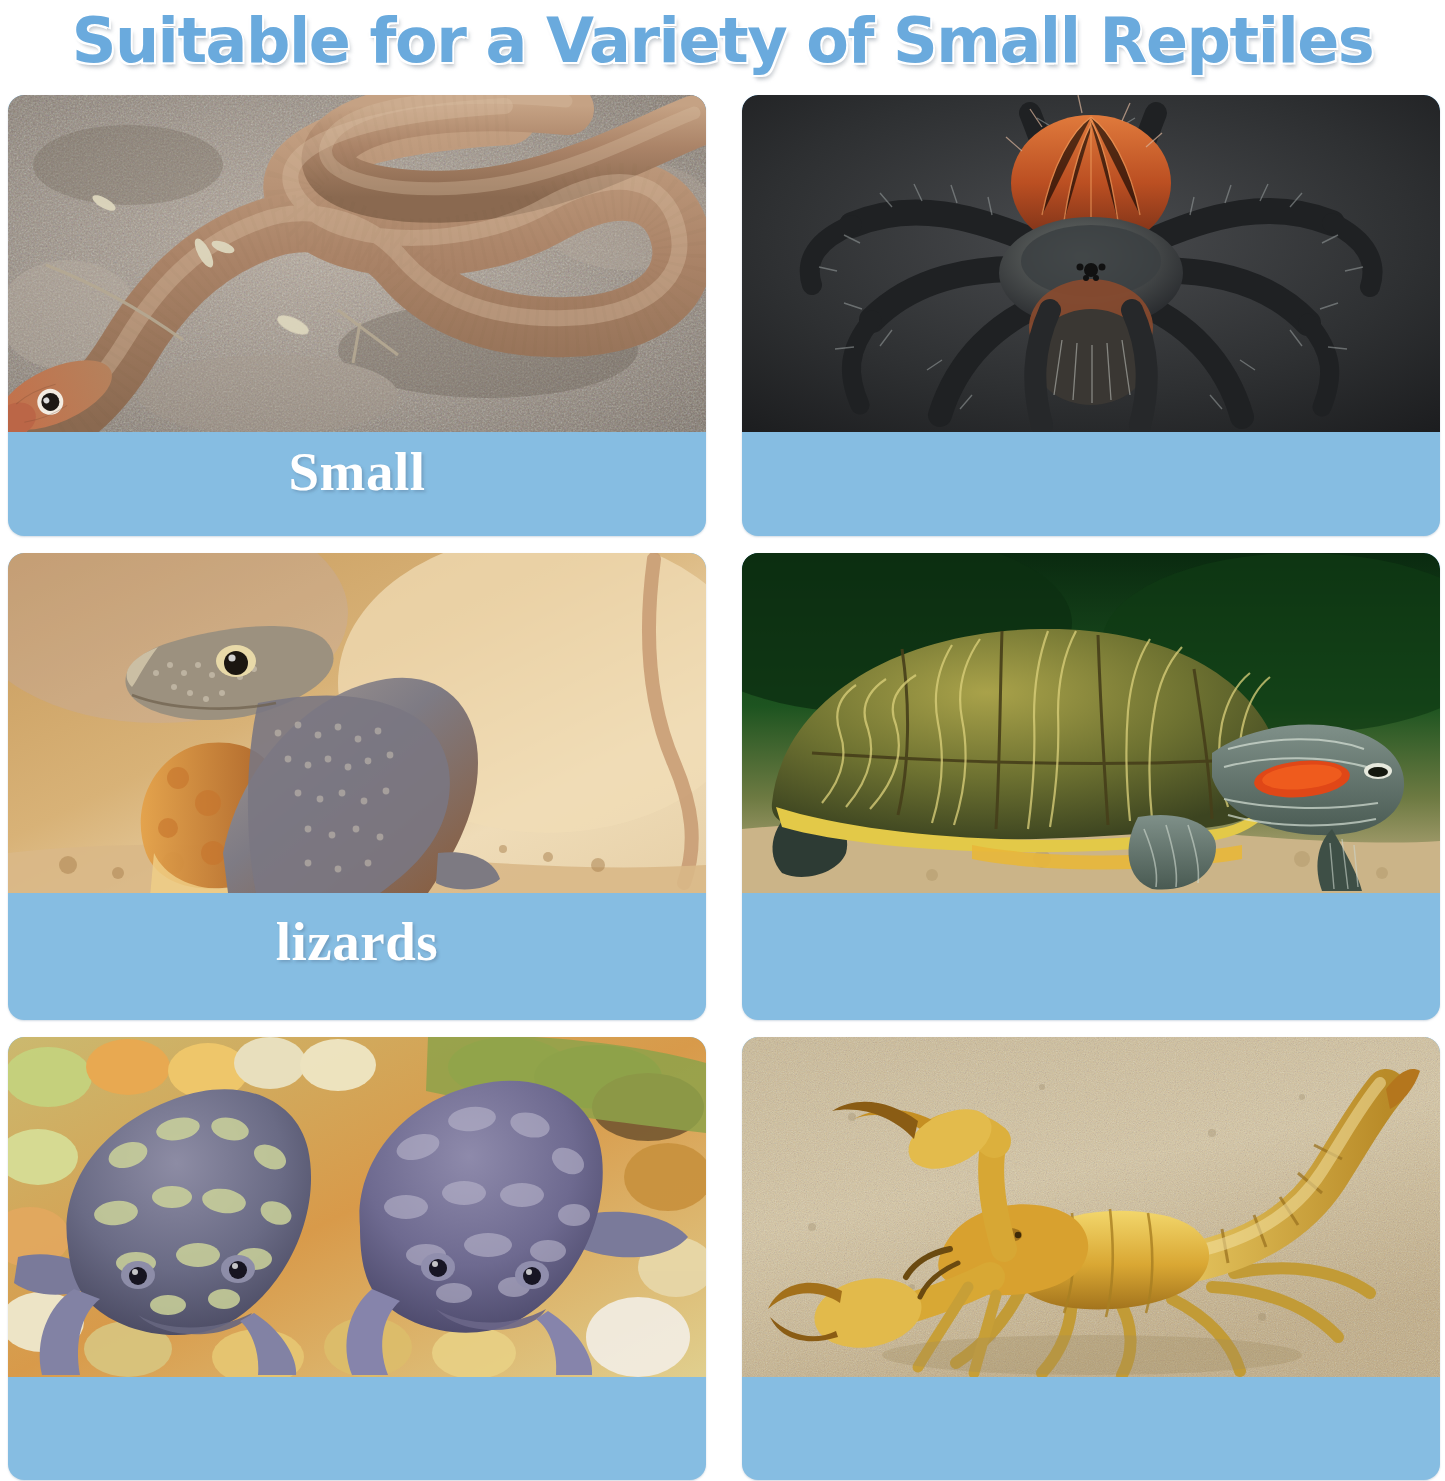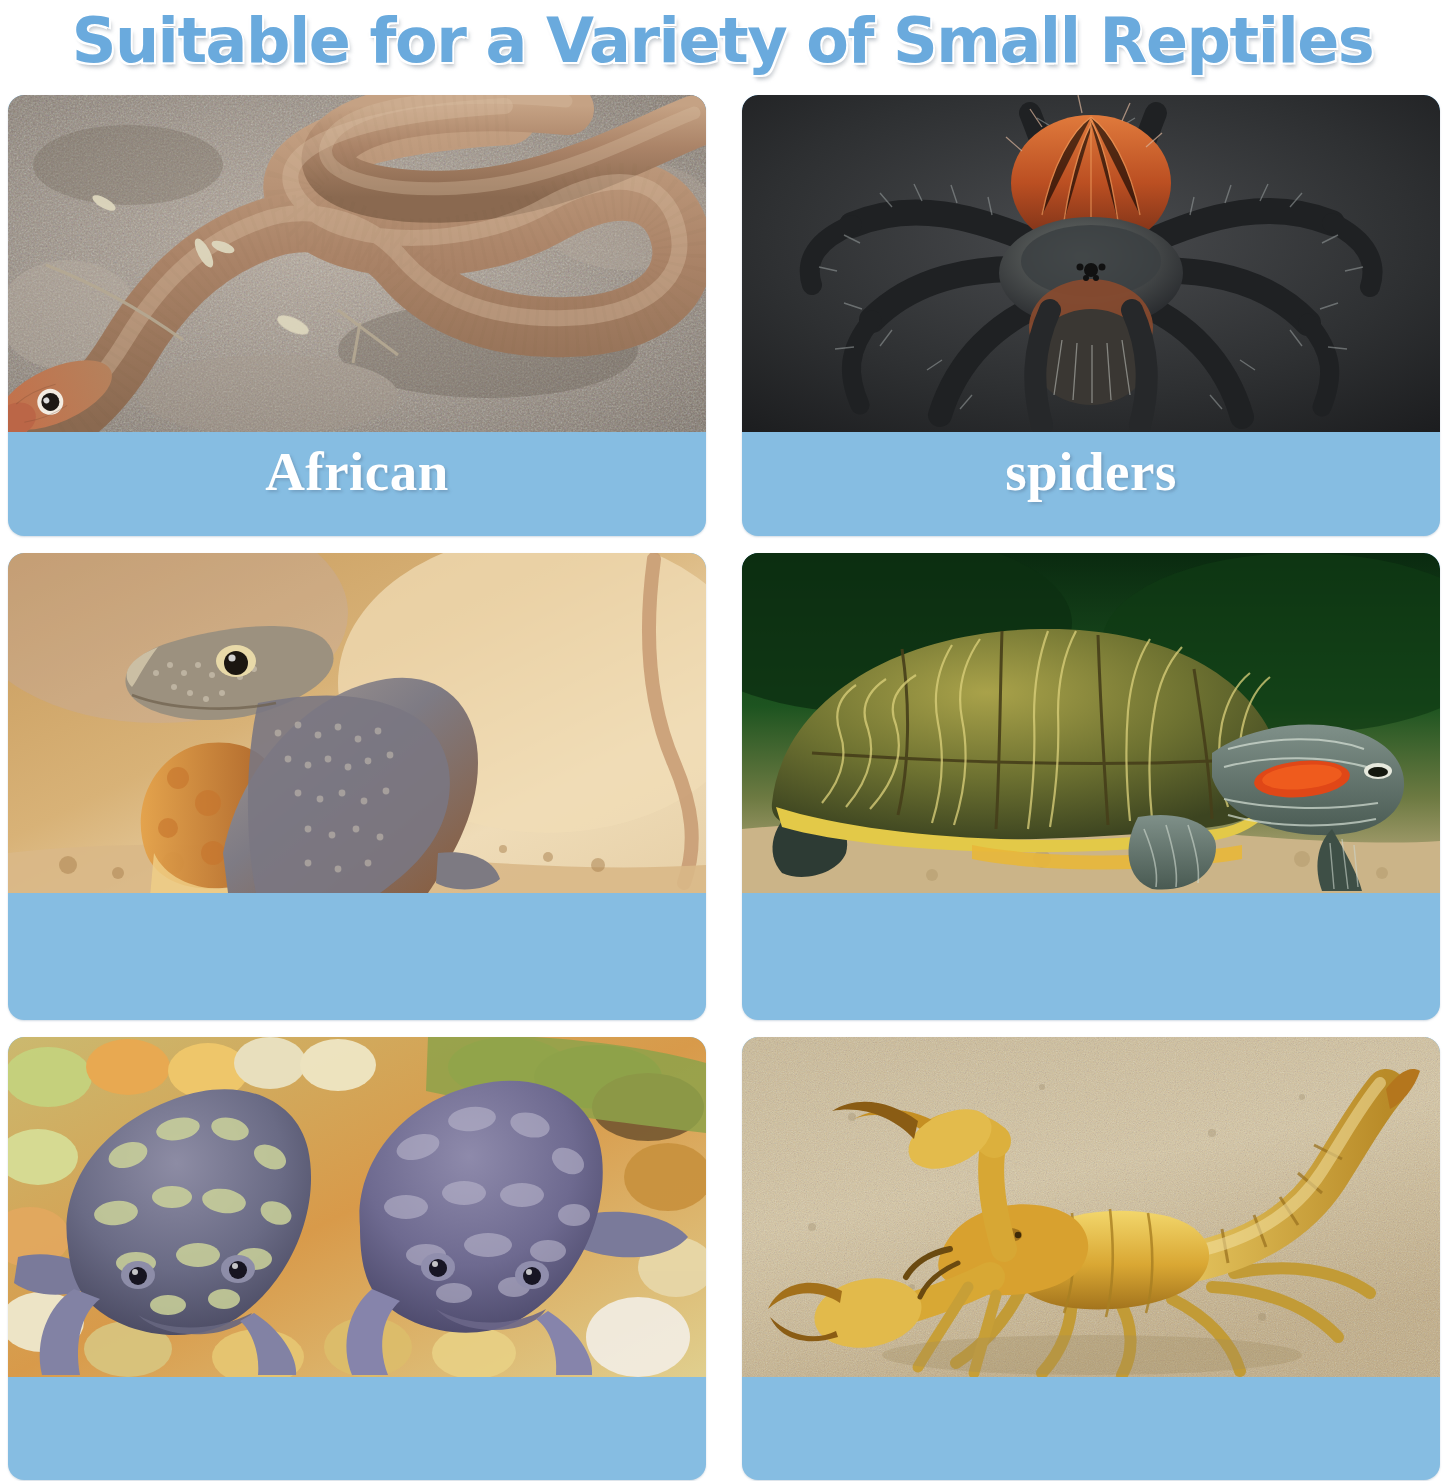--- a/index.html
+++ b/index.html
@@ -172,21 +172,21 @@
           </g>
           <g fill="#ddd6bd" opacity="0.95">
             <ellipse cx="96" cy="108" rx="13" ry="5" transform="rotate(30 96 108)"></ellipse>
             <ellipse cx="196" cy="158" rx="16" ry="6" transform="rotate(62 196 158)"></ellipse>
             <ellipse cx="215" cy="152" rx="12" ry="5" transform="rotate(20 215 152)"></ellipse>
             <ellipse cx="285" cy="230" rx="17" ry="7" transform="rotate(25 285 230)"></ellipse>
           </g>
         </svg>
       </div>
       <div class="label">
-        <span>African</span>
+        <span>Small</span>
       </div>
     </div>
 
     <div class="card r1">
       <div class="photo">
         <svg viewBox="0 0 698 337" preserveAspectRatio="xMidYMid slice">
           <defs>
             <radialGradient id="darkbg" cx="50%" cy="42%" r="78%">
               <stop offset="0%" stop-color="#494b4e"></stop>
               <stop offset="60%" stop-color="#2e3032"></stop>
@@ -256,23 +256,20 @@
           </g>
 
           <g fill="#111">
               <circle cx="349" cy="175" r="7"></circle>
             <circle cx="338" cy="172" r="3.5"></circle>
               <circle cx="360" cy="172" r="3.5"></circle>
             <circle cx="344" cy="183" r="3"></circle>
               <circle cx="354" cy="183" r="3"></circle>
             </g>
         </svg>
-      </div>
-      <div class="label">
-        <span>spiders</span>
       </div>
     </div>
 
     <div class="card r2">
       <div class="photo">
         <svg viewBox="0 0 698 340" preserveAspectRatio="xMidYMid slice">
           <defs>
             <linearGradient id="sandbg" x1="0" y1="0" x2="1" y2="1">
               <stop offset="0%" stop-color="#c79a5c"></stop>
               <stop offset="42%" stop-color="#d8b277"></stop>
@@ -373,20 +370,23 @@
           <ellipse cx="228" cy="110" rx="12" ry="12" fill="#1b1610"></ellipse>
           <circle cx="224" cy="105" r="3.6" fill="#fff" opacity="0.8"></circle>
 
           <path d="M124 142 C 160 156, 220 160, 268 150" stroke="#6d5f4b" stroke-width="2.6" fill="none" opacity="0.7"></path>
 
           <g fill="#7d7a82">
             <path d="M430 300 C 460 296, 486 306, 492 326 C 478 338, 446 340, 428 330Z"></path>
           </g>
         </svg>
       </div>
+      <div class="label">
+        <span>lizards</span>
+      </div>
     </div>
 
     <div class="card r2">
       <div class="photo">
         <svg viewBox="0 0 698 340" preserveAspectRatio="xMidYMid slice">
           <defs>
             <linearGradient id="greenbg" x1="0" y1="0" x2="0" y2="1">
               <stop offset="0%" stop-color="#0a2a10"></stop>
               <stop offset="45%" stop-color="#1d5420"></stop>
               <stop offset="72%" stop-color="#6d7a42"></stop>

